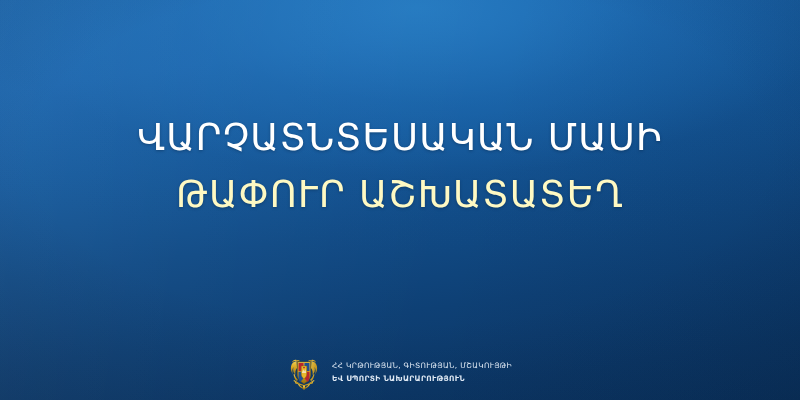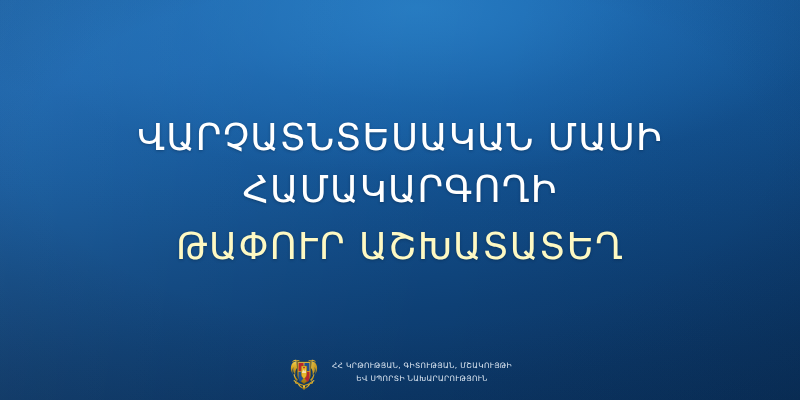--- a/index.html
+++ b/index.html
@@ -90,48 +90,47 @@
     align-items:center;
     justify-content:center;
     gap:12px;
   }
   #emblem {
     width:32px; height:36px;
     flex:0 0 32px;
     display:block;
   }
   #ministry-text {
-    text-align:center;
+    text-align:left;
     line-height:11px;
   }
   .min-line {
     display:block;
     font-family:"DejaVu Sans", sans-serif;
     font-size:7.4px;
     letter-spacing:0.35px;
     color:#dfe9f4;
     white-space:nowrap;
   }
-  .min-line + .min-line { margin-top:2px; }
+  .min-line + .min-line { margin-top:2px;font-weight:bold; }
 </style>
 </head>
 <body>
 
 <div id="banner">
 
   <div id="bg-base"></div>
   <div id="bg-glow"></div>
   <div id="bg-vignette"></div>
   <div id="bg-sheen"></div>
 
   <div id="content">
 
     <div id="headline">
       <span class="hl-line hl-white" id="hl-1">ՎԱՐՉԱՏՆՏԵՍԱԿԱՆ ՄԱՍԻ</span>
-      <span class="hl-line hl-white" id="hl-2">ՀԱՄԱԿԱՐԳՈՂԻ</span>
       <span class="hl-line hl-green" id="hl-3">ԹԱՓՈՒՐ ԱՇԽԱՏԱՏԵՂ</span>
     </div>
 
     <div id="footer">
 
       <svg id="emblem" viewBox="0 0 64 72" aria-hidden="true">
         <defs>
           <linearGradient id="goldGrad" x1="0" y1="0" x2="0" y2="1">
             <stop offset="0%" stop-color="#f0cf55"></stop>
             <stop offset="45%" stop-color="#d8a722"></stop>

